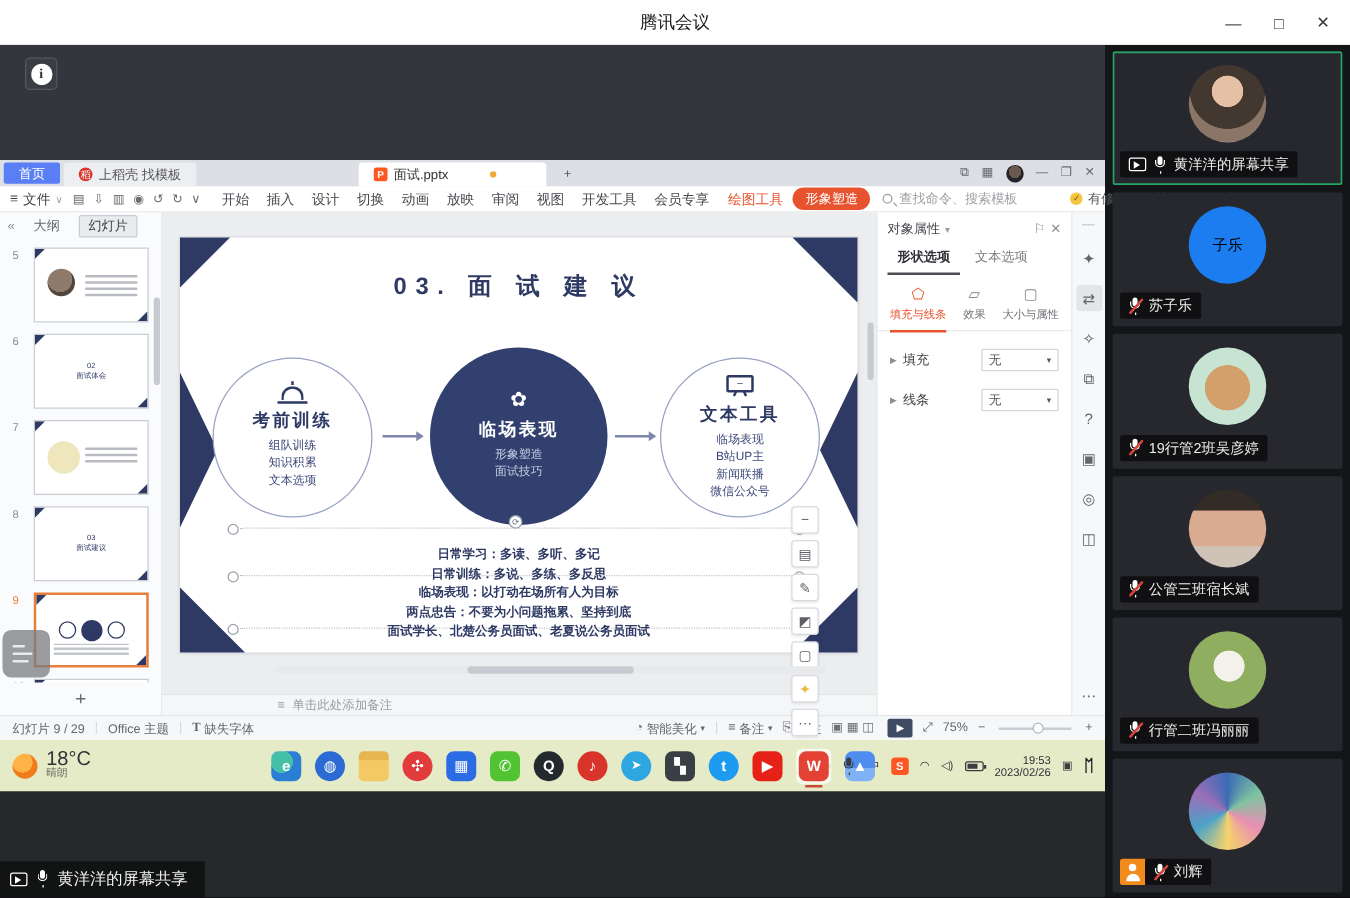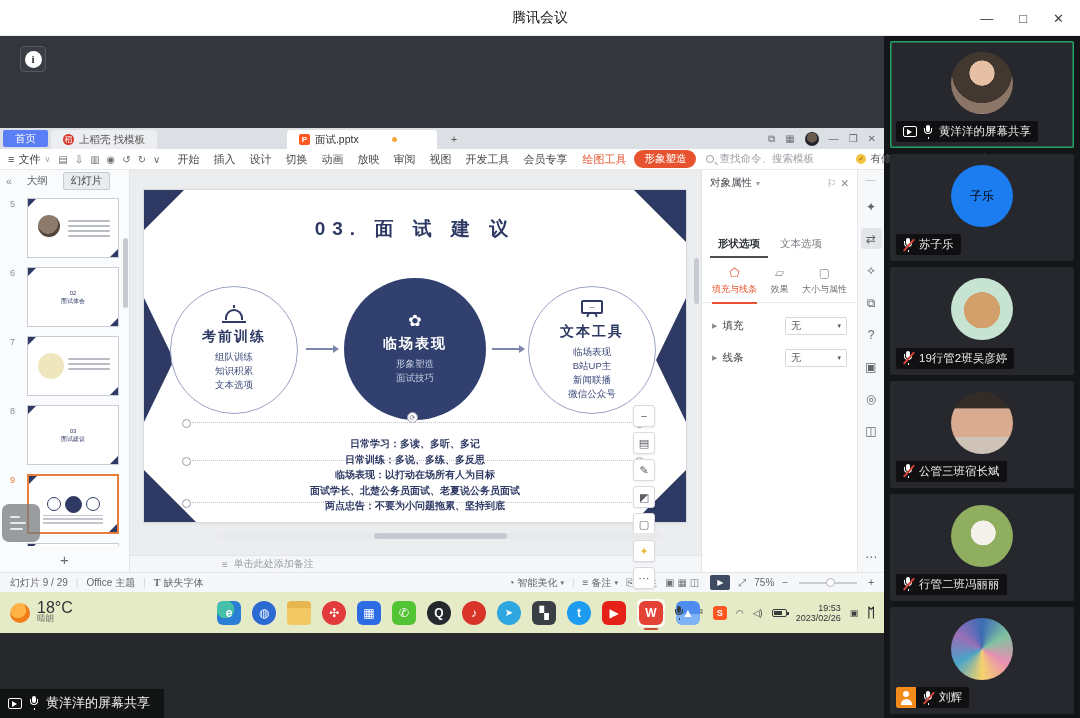--- a/index.html
+++ b/index.html
@@ -122,21 +122,21 @@
   .ftb.bulb{color:#e8b93b;}
   .vscroll{position:absolute;right:2px;top:88px;width:5px;height:46px;background:#c7cad0;border-radius:3px;}
   .hscroll{position:absolute;left:90px;right:40px;bottom:4px;height:6px;background:#e8e9eb;border-radius:3px;}
   .hscroll i{position:absolute;left:35%;width:30%;top:0;bottom:0;background:#c7cad0;border-radius:3px;}
   .notesbar{height:17px;background:#f5f6f7;border-top:1px solid #e4e5e7;display:flex;align-items:center;gap:6px;padding-left:92px;font-size:10px;color:#9a9da2;}
 
   
   .props{width:156px;background:#fff;border-left:1px solid #e2e3e5;font-size:10.5px;color:#3f4246;display:flex;flex-direction:column;}
   .props-head{display:flex;align-items:center;gap:4px;padding:6px 8px 4px;color:#44474c;}
   .props-head .sp{flex:1;}
-  .ptabs{display:flex;gap:4px;padding:2px 8px 0;margin-top:38px;}
+  .ptabs{display:flex;gap:4px;padding:2px 8px 0;}
   .ptabs span{padding:3px 8px 5px;color:#7a7d82;}
   .ptabs span.on{color:#2f3237;border-bottom:2px solid #4a4d52;font-weight:bold;}
   .psubs{display:flex;justify-content:space-between;padding:8px 10px 6px;border-bottom:1px solid #ececee;}
   .psub{display:flex;flex-direction:column;align-items:center;gap:3px;font-size:9px;color:#6e7176;}
   .psub .g{font-size:12px;color:#8a8d92;}
   .psub.on{color:#e8532f;}
   .psub.on .g{color:#e8532f;}
   .psub.on{border-bottom:2px solid #e8532f;padding-bottom:2px;margin-bottom:-8px;}
   .prow{display:flex;align-items:center;padding:14px 10px 0;gap:5px;}
   .prow .lbl{flex:1;}
@@ -429,22 +429,22 @@
 
                 <div class="rot-handle">⟳</div>
                 <div class="selrow sr1"></div>
                 <div class="selrow sr2"></div>
                 <div class="selrow sr3"></div>
 
                 <div class="slide-notes">
                   <div>日常学习：多读、多听、多记</div>
                   <div>日常训练：多说、多练、多反思</div>
                   <div>临场表现：以打动在场所有人为目标</div>
+                  <div>两点忠告：不要为小问题拖累、坚持到底</div>
                   <div>面试学长、北楚公务员面试、老夏说公务员面试</div>
-                  <div>两点忠告：不要为小问题拖累、坚持到底</div>
                 </div>
               </div>
 
               <div class="floattb">
                 <div class="ftb">−</div>
                 <div class="ftb">▤</div>
                 <div class="ftb">✎</div>
                 <div class="ftb">◩</div>
                 <div class="ftb">▢</div>
                 <div class="ftb bulb">✦</div>

